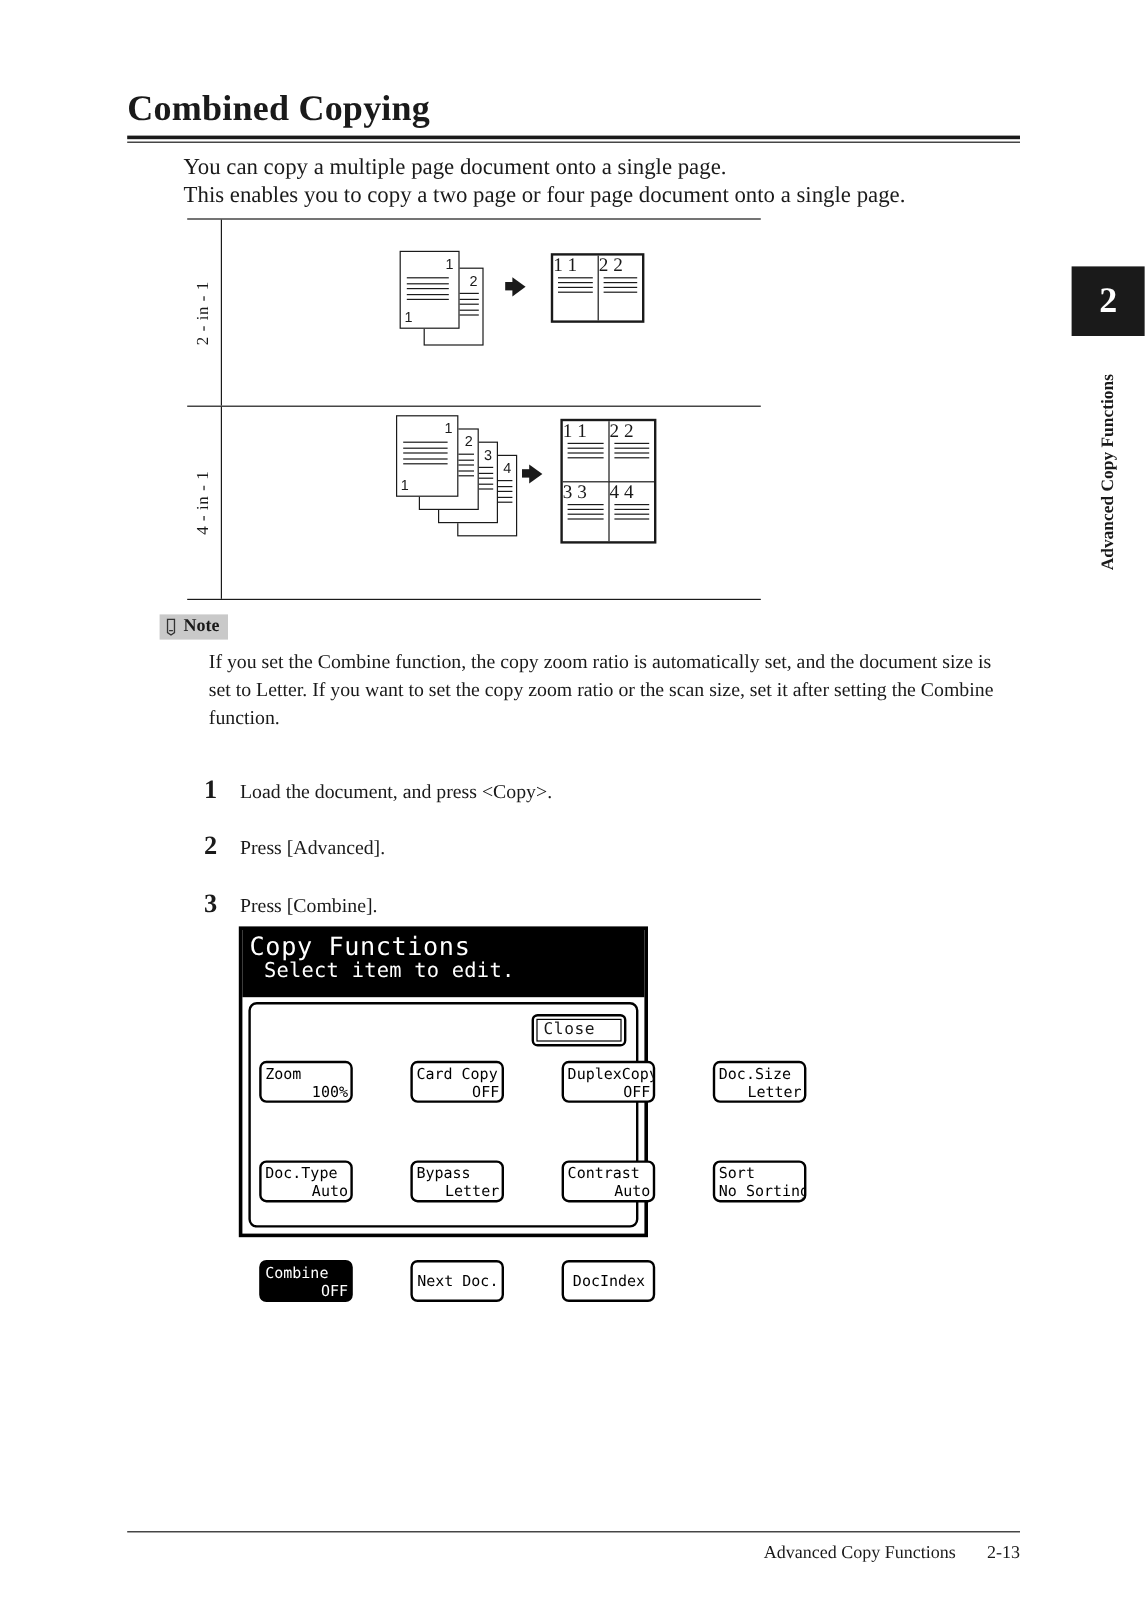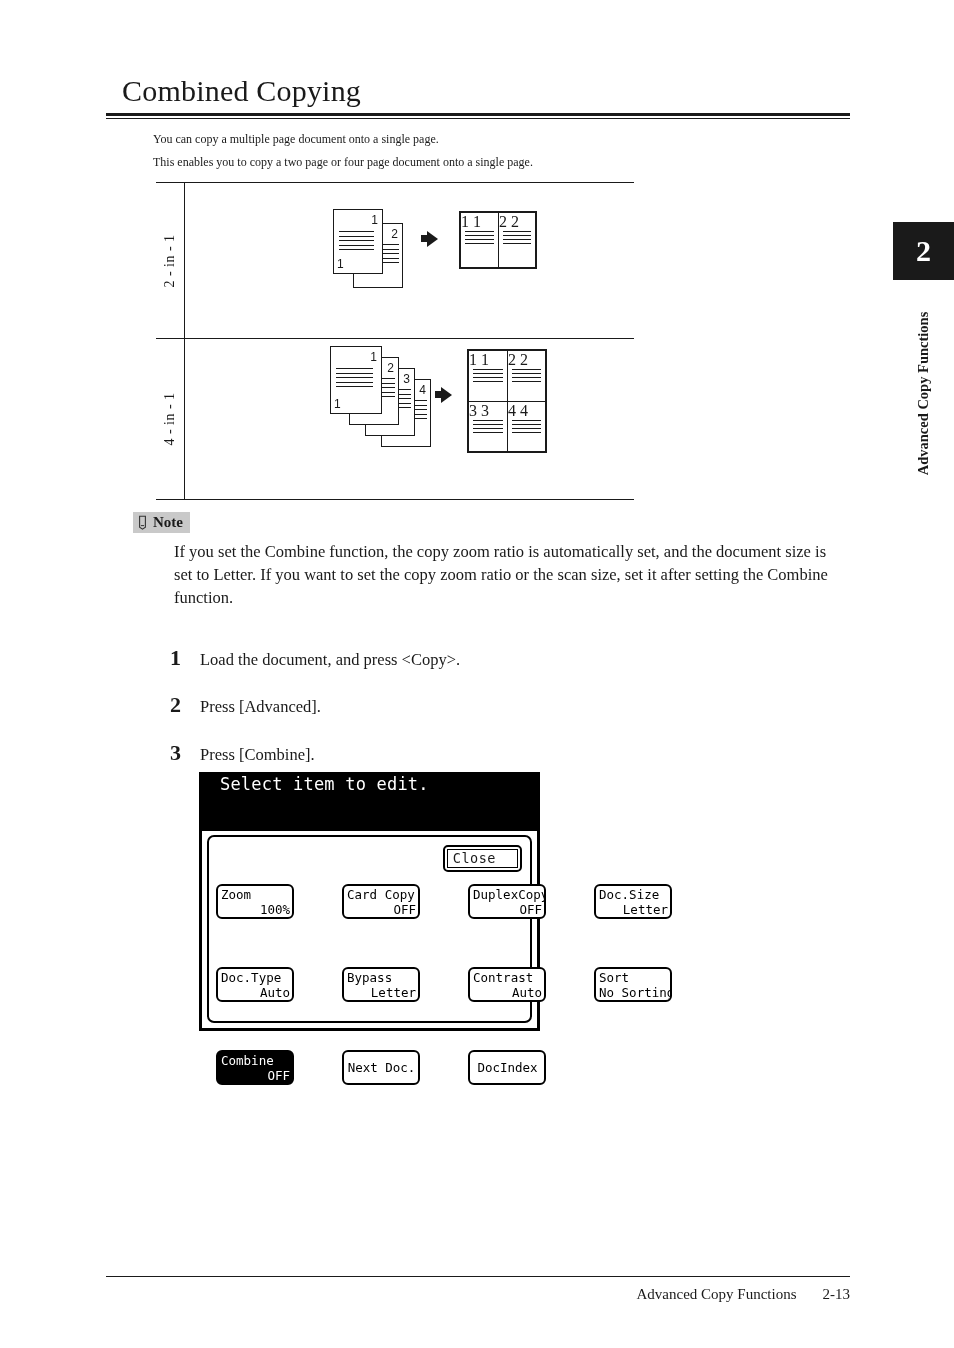--- a/index.html
+++ b/index.html
@@ -12,43 +12,43 @@
     height: 1348px;
     position: relative;
     font-family: "Liberation Serif", serif;
     color: #1a1a1a;
     overflow: hidden;
   }
 
   
   .page-title {
     position: absolute;
-    left: 122px;
+    left: 106px;
     top: 74px;
     font-size: 30px;
-    font-weight: normal;
+    font-weight: bold;
     letter-spacing: 0.2px;
   }
   .title-rule {
     position: absolute;
     left: 106px;
     top: 113px;
     width: 744px;
     border-top: 3px solid #1a1a1a;
     border-bottom: 1px solid #1a1a1a;
     height: 2px;
   }
 
   
   .intro {
     position: absolute;
     left: 153px;
     top: 128px;
     width: 720px;
-    font-size: 12px;
+    font-size: 19px;
     line-height: 23px;
   }
 
   
   .diagram {
     position: absolute;
     left: 156px;
     top: 182px;
     width: 478px;
   }
@@ -525,20 +525,21 @@
   <span class="step-num">2</span>
   <span class="step-text">Press [Advanced].</span>
 </div>
 <div class="step" style="top:740px;">
   <span class="step-num">3</span>
   <span class="step-text">Press [Combine].</span>
 </div>
 
 <div class="lcd">
   <div class="lcd-header">
+    <div class="lcd-title">Copy Functions</div>
     <div class="lcd-subtitle">Select item to edit.</div>
   </div>
   <div class="lcd-body">
 
     <div class="close-btn">
       <div class="close-inner">Close</div>
     </div>
 
     <div class="btn-grid">
       <div class="fbtn">

